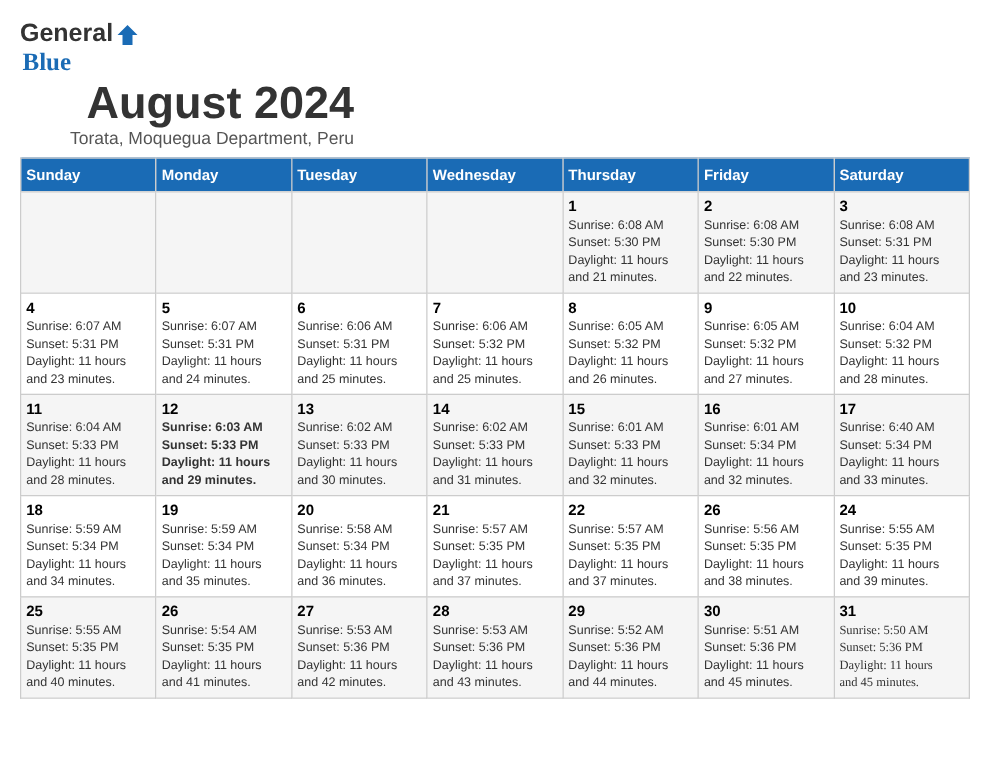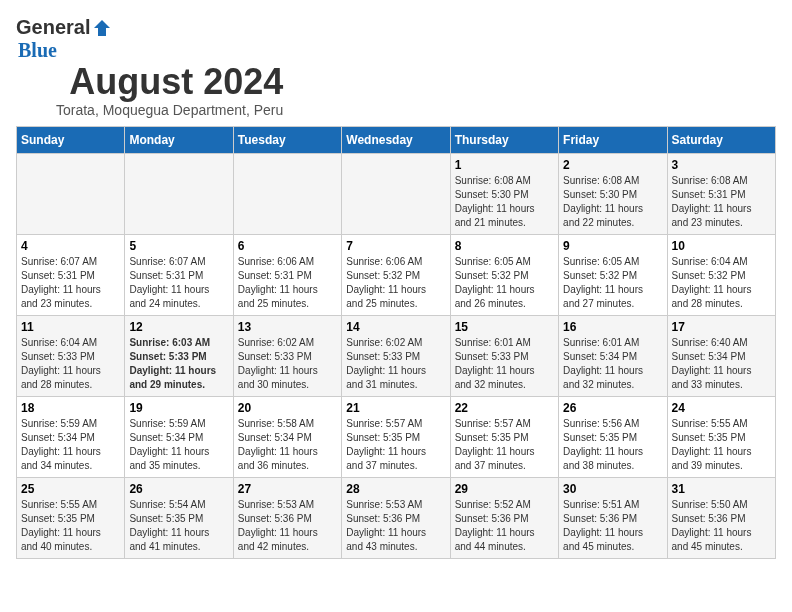--- a/index.html
+++ b/index.html
@@ -328,20 +328,20 @@
         </td>
         <td>
           <div class="day-number">30</div>
           <div class="day-info" style="white-space: pre-line;">Sunrise: 5:51 AM
 Sunset: 5:36 PM
 Daylight: 11 hours
 and 45 minutes.</div>
         </td>
         <td>
           <div class="day-number">31</div>
-          <div class="day-info" style="white-space: pre-line;">Sunrise: 5:50 AM
+          <div class="day-info" style="white-space: pre-line; font-family: Liberation Serif, serif;">Sunrise: 5:50 AM
 Sunset: 5:36 PM
 Daylight: 11 hours
 and 45 minutes.</div>
         </td>
       </tr>
     </tbody>
 </table>
 
 </body></html>

